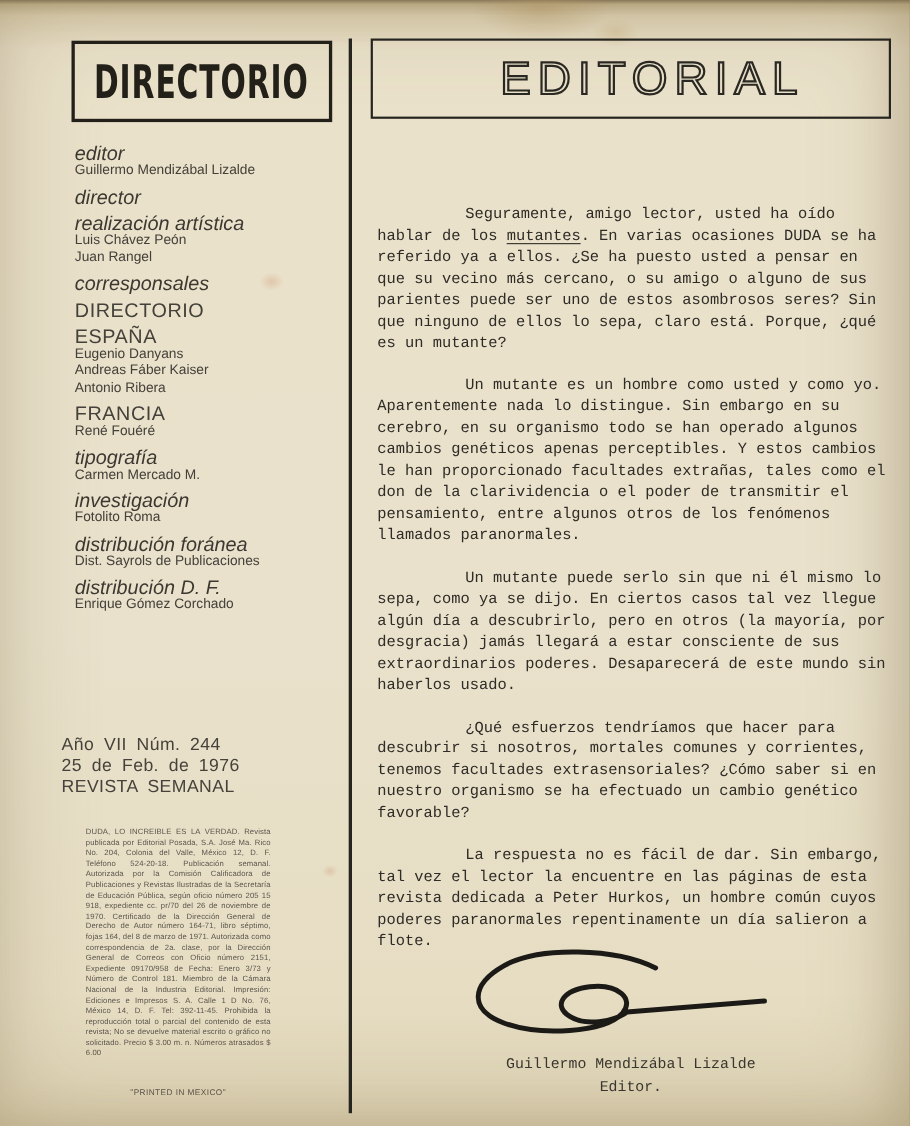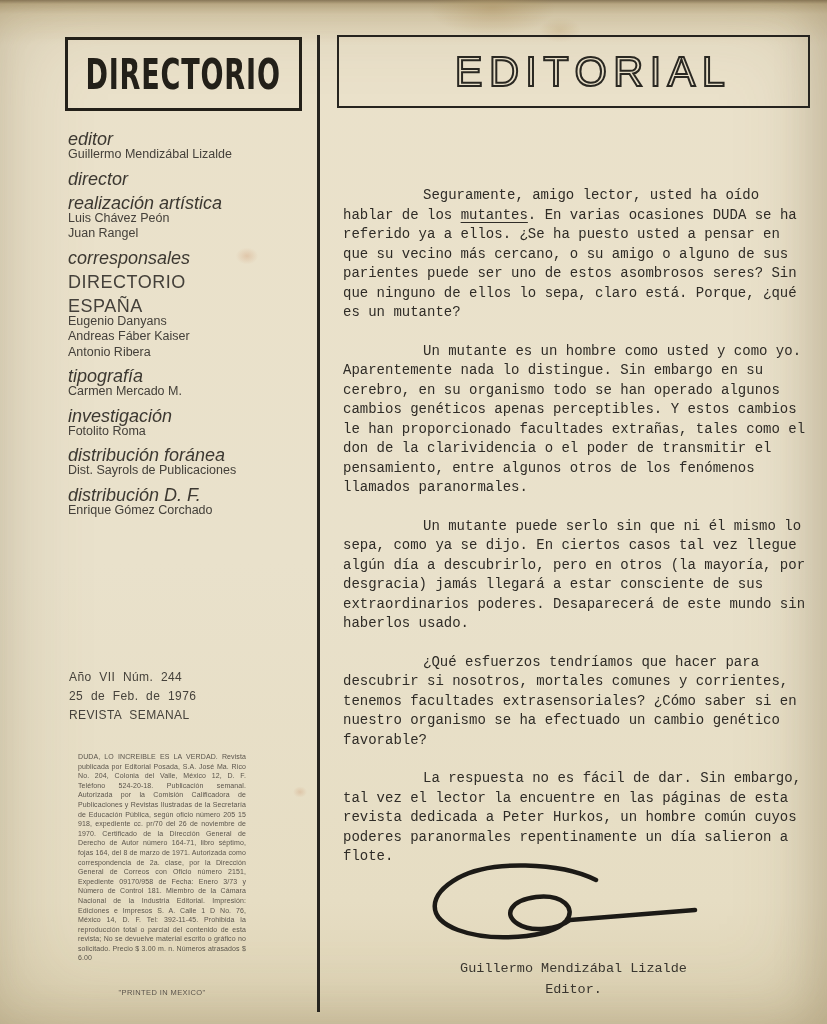--- a/index.html
+++ b/index.html
@@ -27,22 +27,22 @@
     font-family:"DejaVu Sans","Liberation Sans",sans-serif;
     font-weight:800;font-size:33px;color:#232019;letter-spacing:1px;
     transform:scale(.82,1.28);white-space:nowrap;
   }
   .left-col{position:absolute;left:68px;top:132px;width:240px;}
   .dir-section{margin-bottom:9px;}
   .dir-label{font-size:18px;line-height:15px;font-style:italic;color:#3c3831;}
   .dir-label.caps{font-style:normal;letter-spacing:.5px;color:#44403a;}
   .dir-names{font-size:12.5px;line-height:15.5px;color:#44403a;white-space:pre-line;}
   .issue-block{
-    position:absolute;left:69px;top:668px;width:230px;
-    font-size:12px;line-height:19px;color:#46423b;word-spacing:4px;letter-spacing:.4px;
+    position:absolute;left:56px;top:668px;width:230px;
+    font-size:16px;line-height:19px;color:#46423b;word-spacing:4px;letter-spacing:.4px;
   }
   .fine-print{
     position:absolute;left:78px;top:752px;width:168px;
     font-size:7px;line-height:9.6px;color:#5a544b;text-align:justify;letter-spacing:.1px;
   }
   .printed-in{
     position:absolute;left:78px;top:988px;width:168px;
     font-size:7.5px;color:#5a544b;text-align:center;letter-spacing:.4px;
   }
 
@@ -94,20 +94,24 @@
     <div class="dir-section">
       <div class="dir-label caps">DIRECTORIO</div>
     </div>
     <div class="dir-section">
       <div class="dir-label caps">ESPAÑA</div>
       <div class="dir-names">Eugenio Danyans
 Andreas Fáber Kaiser
 Antonio Ribera</div>
     </div>
     <div class="dir-section">
+      <div class="dir-label caps">FRANCIA</div>
+      <div class="dir-names">René Fouéré</div>
+    </div>
+    <div class="dir-section">
       <div class="dir-label">tipografía</div>
       <div class="dir-names">Carmen Mercado M.</div>
     </div>
     <div class="dir-section">
       <div class="dir-label">investigación</div>
       <div class="dir-names">Fotolito Roma</div>
     </div>
     <div class="dir-section">
       <div class="dir-label">distribución foránea</div>
       <div class="dir-names">Dist. Sayrols de Publicaciones</div>

